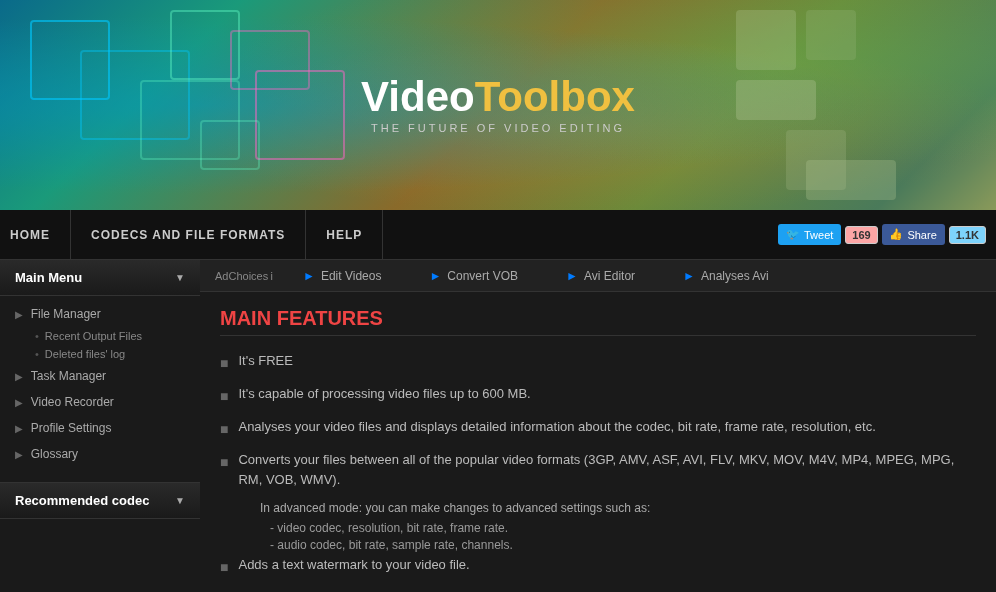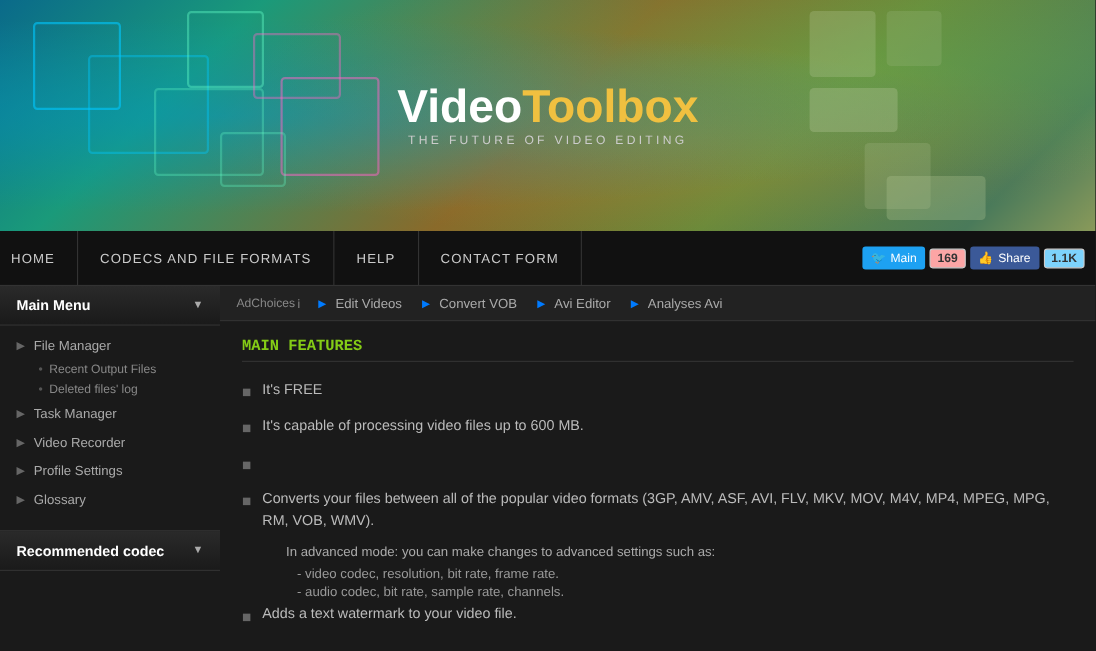--- a/index.html
+++ b/index.html
@@ -76,21 +76,21 @@
       position: relative;
     }
     .nav-items {
       display: flex;
       align-items: center;
       flex: 1;
     }
     .nav-item {
       color: #ccc;
       font-size: 12px;
-      font-weight: normal;
+      font-weight: bold;
       letter-spacing: 1px;
       padding: 0 20px;
       height: 50px;
       display: flex;
       align-items: center;
       cursor: pointer;
       border-right: 1px solid #333;
       text-transform: uppercase;
     }
     .nav-item:first-child { padding-left: 10px; }
@@ -227,21 +227,21 @@
     }
 
     
     .breadcrumb-bar {
       background: #222;
       padding: 8px 15px;
       font-size: 12px;
       color: #aaa;
       display: flex;
       align-items: flex-end;
-      gap: 4px;
+      gap: 20px;
       border-bottom: 1px solid #333;
       flex-wrap: wrap;
     }
     .breadcrumb-item {
       color: #aaa;
       cursor: pointer;
       display: flex;
       align-items: center;
       gap: 4px;
     }
@@ -258,27 +258,26 @@
       align-items: center;
       gap: 2px;
     }
 
     
     .features-content {
       padding: 15px 20px;
       color: #ccc;
     }
     .features-title {
-      font-size: 14px;
-      font-weight: bold;
-      color: #84cc16;
+      font-size: 20px;
+      font-weight: bold;
+      color: #ef4444;
       margin-bottom: 15px;
       padding-bottom: 5px;
       border-bottom: 1px solid #333;
-      font-family: Liberation Mono, monospace;
     }
     .feature-item {
       display: flex;
       align-items: flex-start;
       margin-bottom: 10px;
       font-size: 13px;
       line-height: 1.5;
       color: #bbb;
     }
     .feature-bullet {
@@ -326,26 +325,25 @@
     </div>
     <div class="logo-tagline">THE FUTURE OF VIDEO EDITING</div>
   </div>
 </div>
 
 <div id="nav">
   <div class="nav-items">
     <div class="nav-item">HOME</div>
     <div class="nav-item">CODECS AND FILE FORMATS</div>
     <div class="nav-item">HELP</div>
-    <div class="nav-item">CONTACT FORM</div>
   </div>
   <div class="nav-social">
     <button class="tweet-btn">
       <span>🐦</span>
-      <span>Main</span>
+      <span>Tweet</span>
     </button>
     <span class="tweet-count">169</span>
     <button class="share-btn">
       <span>👍</span>
       <span>Share</span>
     </button>
     <span class="share-count">1.1K</span>
   </div>
 </div>
 
@@ -424,20 +422,21 @@
       <div class="feature-item">
         <span class="feature-bullet">■</span>
         <span>It's FREE</span>
       </div>
       <div class="feature-item">
         <span class="feature-bullet">■</span>
         <span>It's capable of processing video files up to 600 MB.</span>
       </div>
       <div class="feature-item">
         <span class="feature-bullet">■</span>
+        <span>Analyses your video files and displays detailed information about the codec, bit rate, frame rate, resolution, etc.</span>
       </div>
       <div class="feature-item">
         <span class="feature-bullet">■</span>
         <span>Converts your files between all of the popular video formats (3GP, AMV, ASF, AVI, FLV, MKV, MOV, M4V, MP4, MPEG, MPG, RM, VOB, WMV).</span>
       </div>
       <div class="feature-sub">
         <span>In advanced mode: you can make changes to advanced settings such as:</span>
       </div>
       <div class="feature-sub-indent">
         <span>- video codec, resolution, bit rate, frame rate.</span>

